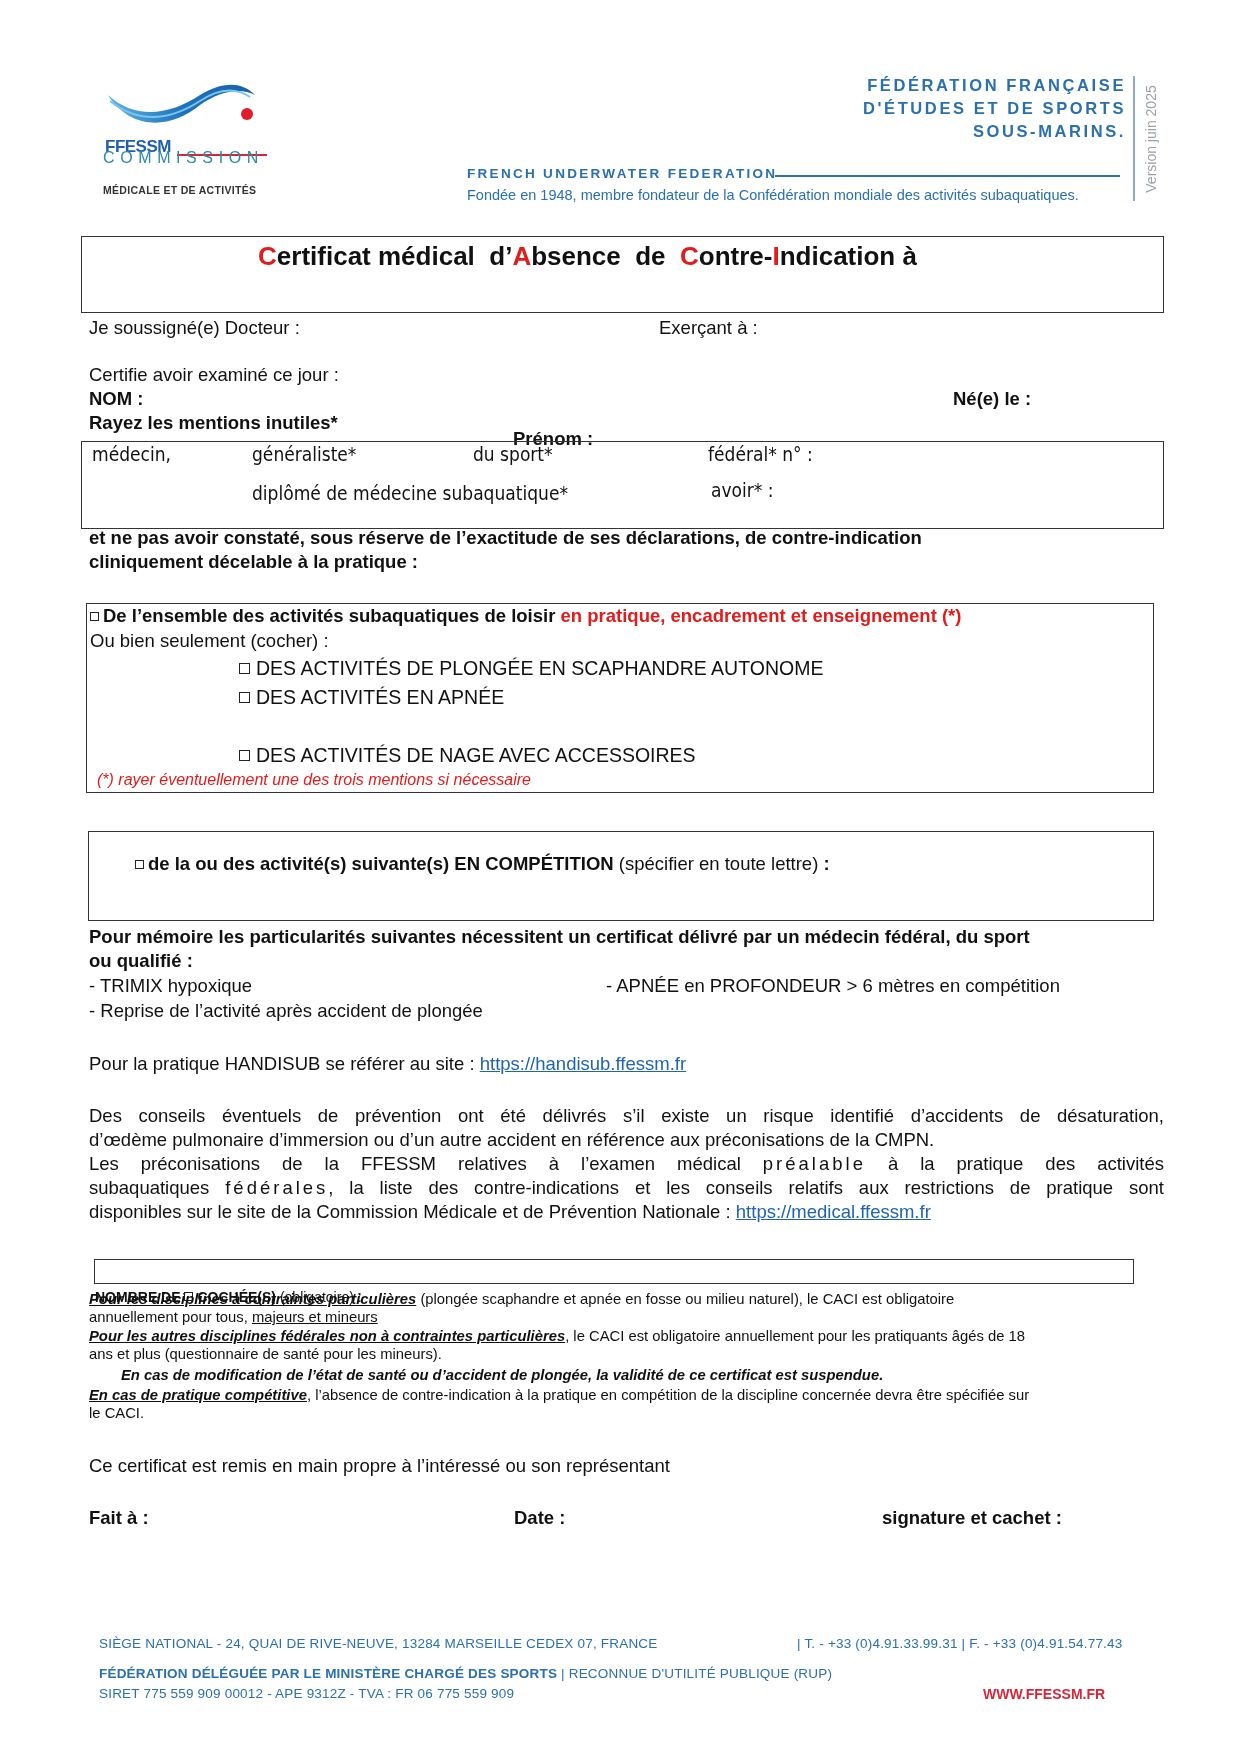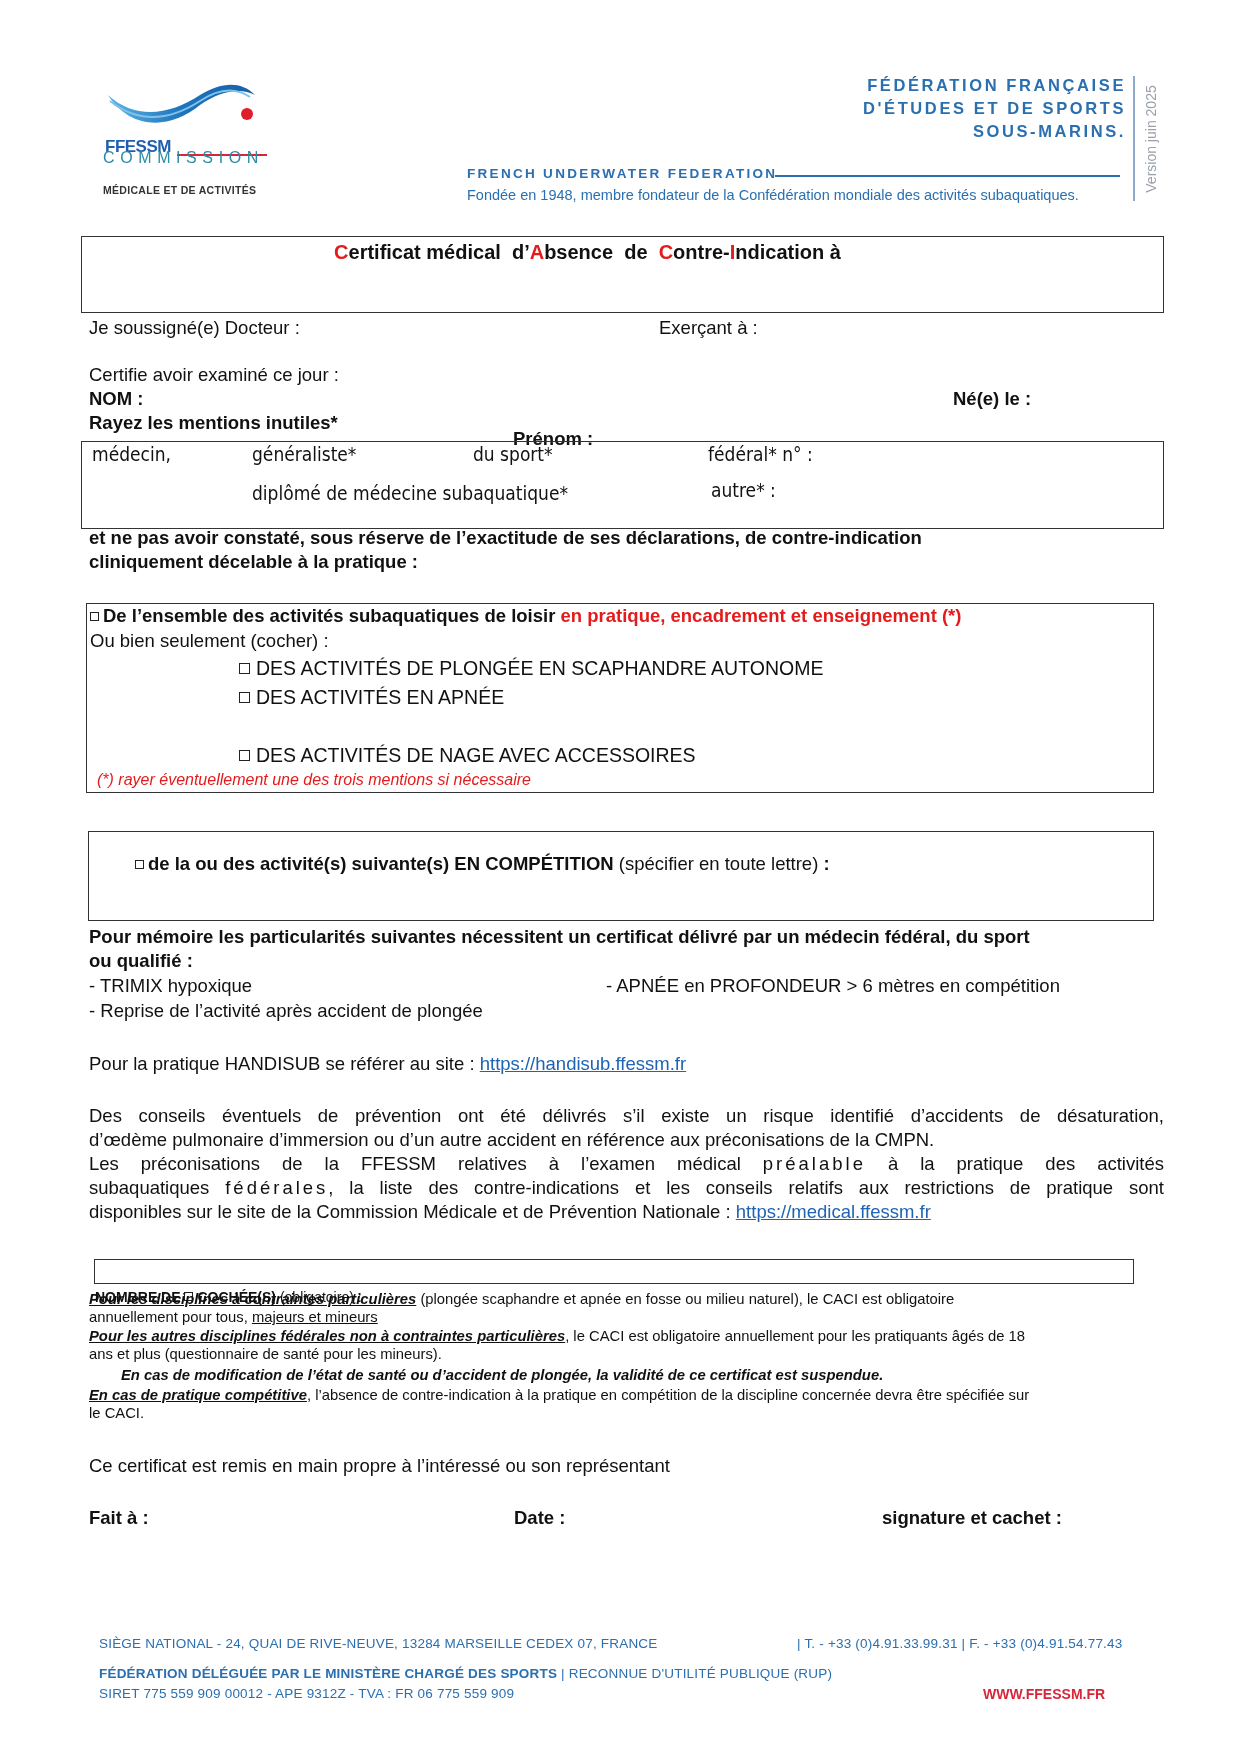--- a/index.html
+++ b/index.html
@@ -14,21 +14,21 @@
   #fed-name { right: 115px; top: 74px; text-align: right; font-size: 16.5px; font-weight: bold; letter-spacing: 2.6px; line-height: 23px; color: #2a6fb0; }
   #version-divider { left: 1133px; top: 76px; width: 2px; height: 125px; background: #8fa9cb; }
   #version { left: 1142px; top: 76px; width: 18px; height: 125px; }
   #version span { position: absolute; left: 50%; top: 50%; transform: translate(-50%,-50%) rotate(-90deg); white-space: nowrap; font-size: 14px; color: #9aa0a8; }
   #fuf { left: 467px; top: 166px; font-size: 13.5px; font-weight: bold; letter-spacing: 2.3px; color: #2a6fb0; }
   #fuf-line { left: 775px; top: 175px; width: 345px; height: 1.5px; background: #2a6fb0; }
   #founded { left: 467px; top: 187px; font-size: 14.5px; color: #2a6fb0; }
 
   
   #title-box { left: 81px; top: 236px; width: 1083px; height: 77px; border: 1.5px solid #333; }
-  #title-l1 { left: 0; width: 100%; top: 4px; text-align: center; font-size: 20px; font-weight: bold; padding-right: 70px; }
+  #title-l1 { left: 0; width: 100%; top: 4px; text-align: center; font-size: 26px; font-weight: bold; padding-right: 70px; }
   #title-l2 { left: 0; width: 100%; top: 37px; text-align: center; font-size: 26px; font-weight: bold; padding-right: 185px; }
 
   .txt { font-size: 18.5px; }
   .txt-b { font-size: 18.5px; font-weight: bold; }
 
   
   #med-box { left: 81px; top: 441px; width: 1083px; height: 88px; border: 1.5px solid #333; }
   .med { font-size: 19px; font-family: "DejaVu Sans", sans-serif; font-stretch: condensed; }
 
   
@@ -102,21 +102,21 @@
 <div class="abs txt-b" style="left:513px; top:388px;margin-top:40px;">Prénom :</div>
 <div class="abs txt-b" style="left:953px; top:388px;">Né(e) le :</div>
 <div class="abs txt-b" style="left:89px; top:412px;">Rayez les mentions inutiles*</div>
 
 <div id="med-box" class="abs">
   <div class="abs med" style="left:10px; top:1px;">médecin,</div>
   <div class="abs med" style="left:170px; top:1px;">généraliste*</div>
   <div class="abs med" style="left:391px; top:1px;">du sport*</div>
   <div class="abs med" style="left:626px; top:1px;">fédéral*  n° :</div>
   <div class="abs med" style="left:170px; top:40px;">diplômé de médecine subaquatique*</div>
-  <div class="abs med" style="left:629px; top:37px;">autre* :</div>
+  <div class="abs med" style="left:629px; top:37px;">avoir* :</div>
 </div>
 
 <div class="abs txt-b" style="left:89px; top:527px;">et ne pas avoir constaté, sous réserve de l’exactitude de ses déclarations, de contre-indication</div>
 <div class="abs txt-b" style="left:89px; top:551px;">cliniquement décelable à la pratique :</div>
 
 <div id="act-box" class="abs">
   <div class="abs" style="left:3px; top:1px; font-size:18.5px; white-space:nowrap;">
     <span class="checkbox sm"></span><span class="bold">De l’ensemble des activités subaquatiques de loisir</span><span class="red bold"> en pratique, encadrement et enseignement (*)</span>
   </div>
   <div class="abs txt" style="left:3px; top:26px;">Ou bien seulement (cocher) :</div>

